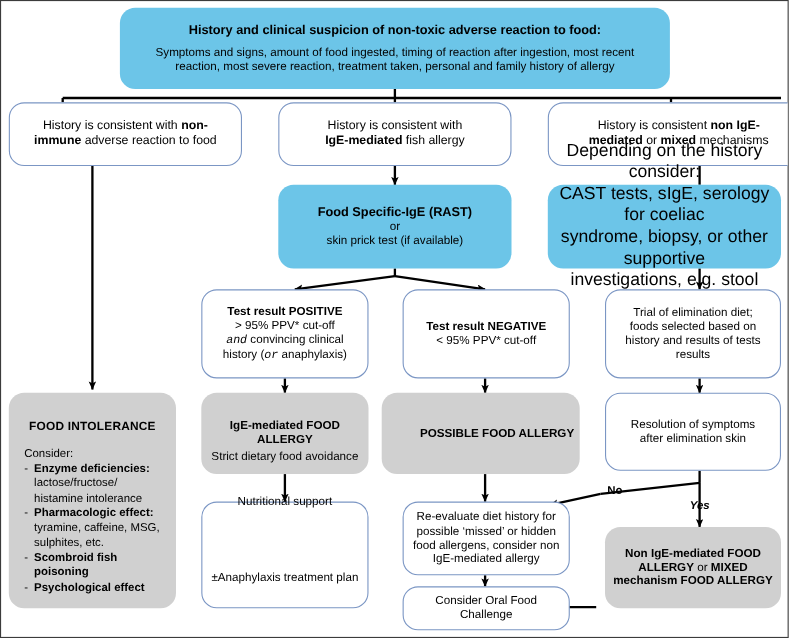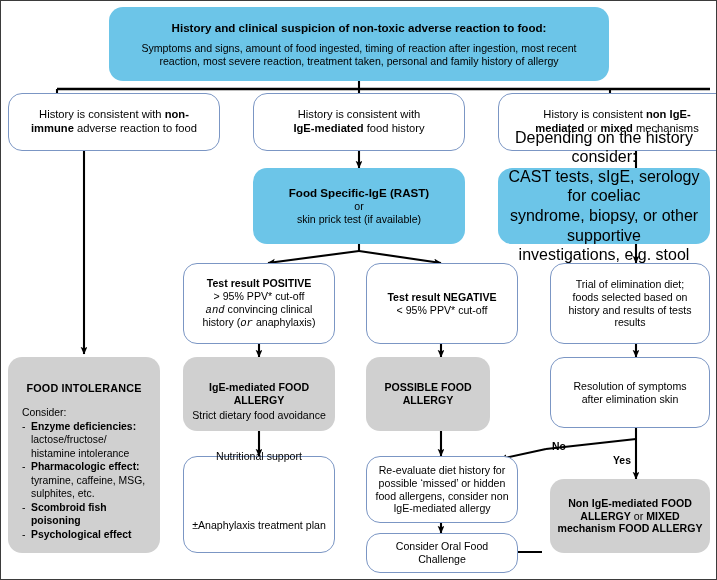--- a/index.html
+++ b/index.html
@@ -130,21 +130,21 @@
       <p class="t105">reaction, most severe reaction, treatment taken, personal and family history of allergy</p>
     </div>
 
     <div class="box white" style="left:7px; top:92px; width:212px; height:58px;">
       <p class="t11"><span>History is consistent with </span><span class="b">non-</span></p>
       <p class="t11"><span class="b">immune</span><span> adverse reaction to food</span></p>
     </div>
 
     <div class="box white" style="left:252px; top:92px; width:212px; height:58px;">
       <p class="t11">History is consistent with</p>
-      <p class="t11"><span class="b">IgE-mediated</span><span> food history</span></p>
+      <p class="t11"><span class="b">IgE-mediated</span><span> fish allergy</span></p>
     </div>
 
     <div class="box white" style="left:497px; top:92px; width:238px; height:58px;">
       <p class="t11"><span>History is consistent </span><span class="b">non IgE-</span></p>
       <p class="t11"><span class="b">mediated</span><span> or </span><span class="b">mixed</span><span> mechanisms</span></p>
     </div>
 
     <div class="box blue" style="left:252px; top:167px; width:212px; height:76px;">
       <p class="t115 b">Food Specific-IgE (RAST)</p>
       <p class="t105">or</p>
@@ -191,21 +191,21 @@
         <p class="hang b">poisoning</p>
         <p><span class="dash">-</span><span class="b">Psychological effect</span></p>
       </div>
     </div>
 
     <div class="box gray" style="left:182px; top:356px; width:152px; height:74px;">
       <p class="t105 b">IgE-mediated FOOD</p>
       <p class="t105 b">ALLERGY</p>
     </div>
 
-    <div class="box gray" style="left:365px; top:356px; width:124px; height:74px;">
+    <div class="box gray" style="left:346px; top:356px; width:180px; height:74px;align-items:flex-end;">
       <p class="t105 b">POSSIBLE FOOD ALLERGY</p>
     </div>
 
     <div class="box white" style="left:549px; top:356px; width:160px; height:71px;">
       <p class="t105">Resolution of symptoms</p>
       <p class="t105">after elimination skin</p>
     </div>
 
     <div class="box white" style="left:182px; top:455px; width:152px; height:97px;gap:28px;">
       <p class="t105">Strict dietary food avoidance</p>
@@ -228,16 +228,16 @@
       <p class="t105">Challenge</p>
     </div>
 
     <div class="box gray" style="left:549px; top:478px; width:160px; height:74px;">
       <p class="t105 b">Non IgE-mediated FOOD</p>
       <p class="t105"><span class="b">ALLERGY</span><span> or </span><span class="b">MIXED</span></p>
       <p class="t105 b">mechanism FOOD ALLERGY</p>
     </div>
 
     <span class="edgelabel" style="left:551px; top:440px;">No</span>
-    <span class="edgelabel" style="left:612px; top:454px;">Yes</span>
+    <span class="edgelabel" style="left:626px; top:454px;font-style:italic;">Yes</span>
 
   </div>
 </div>
 
 </body></html>

